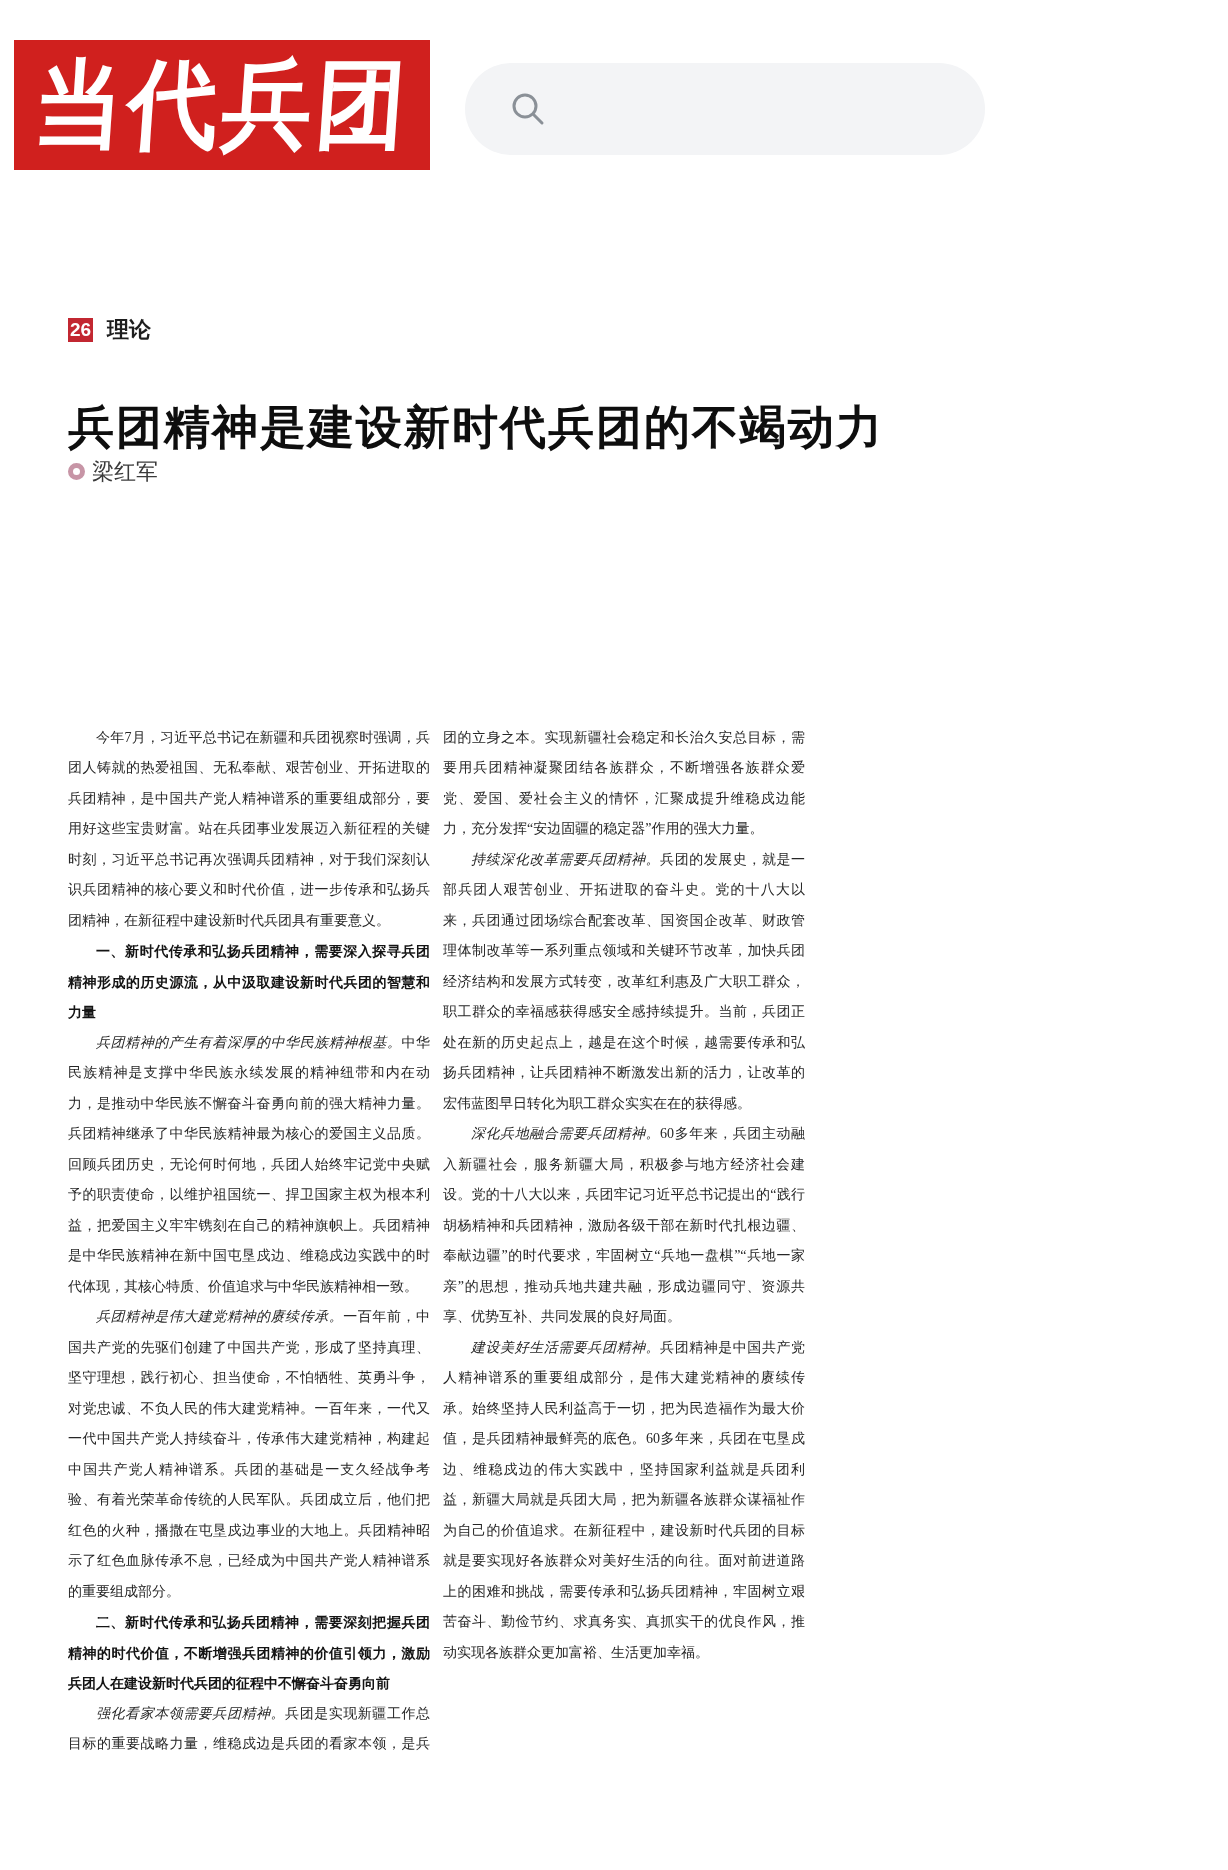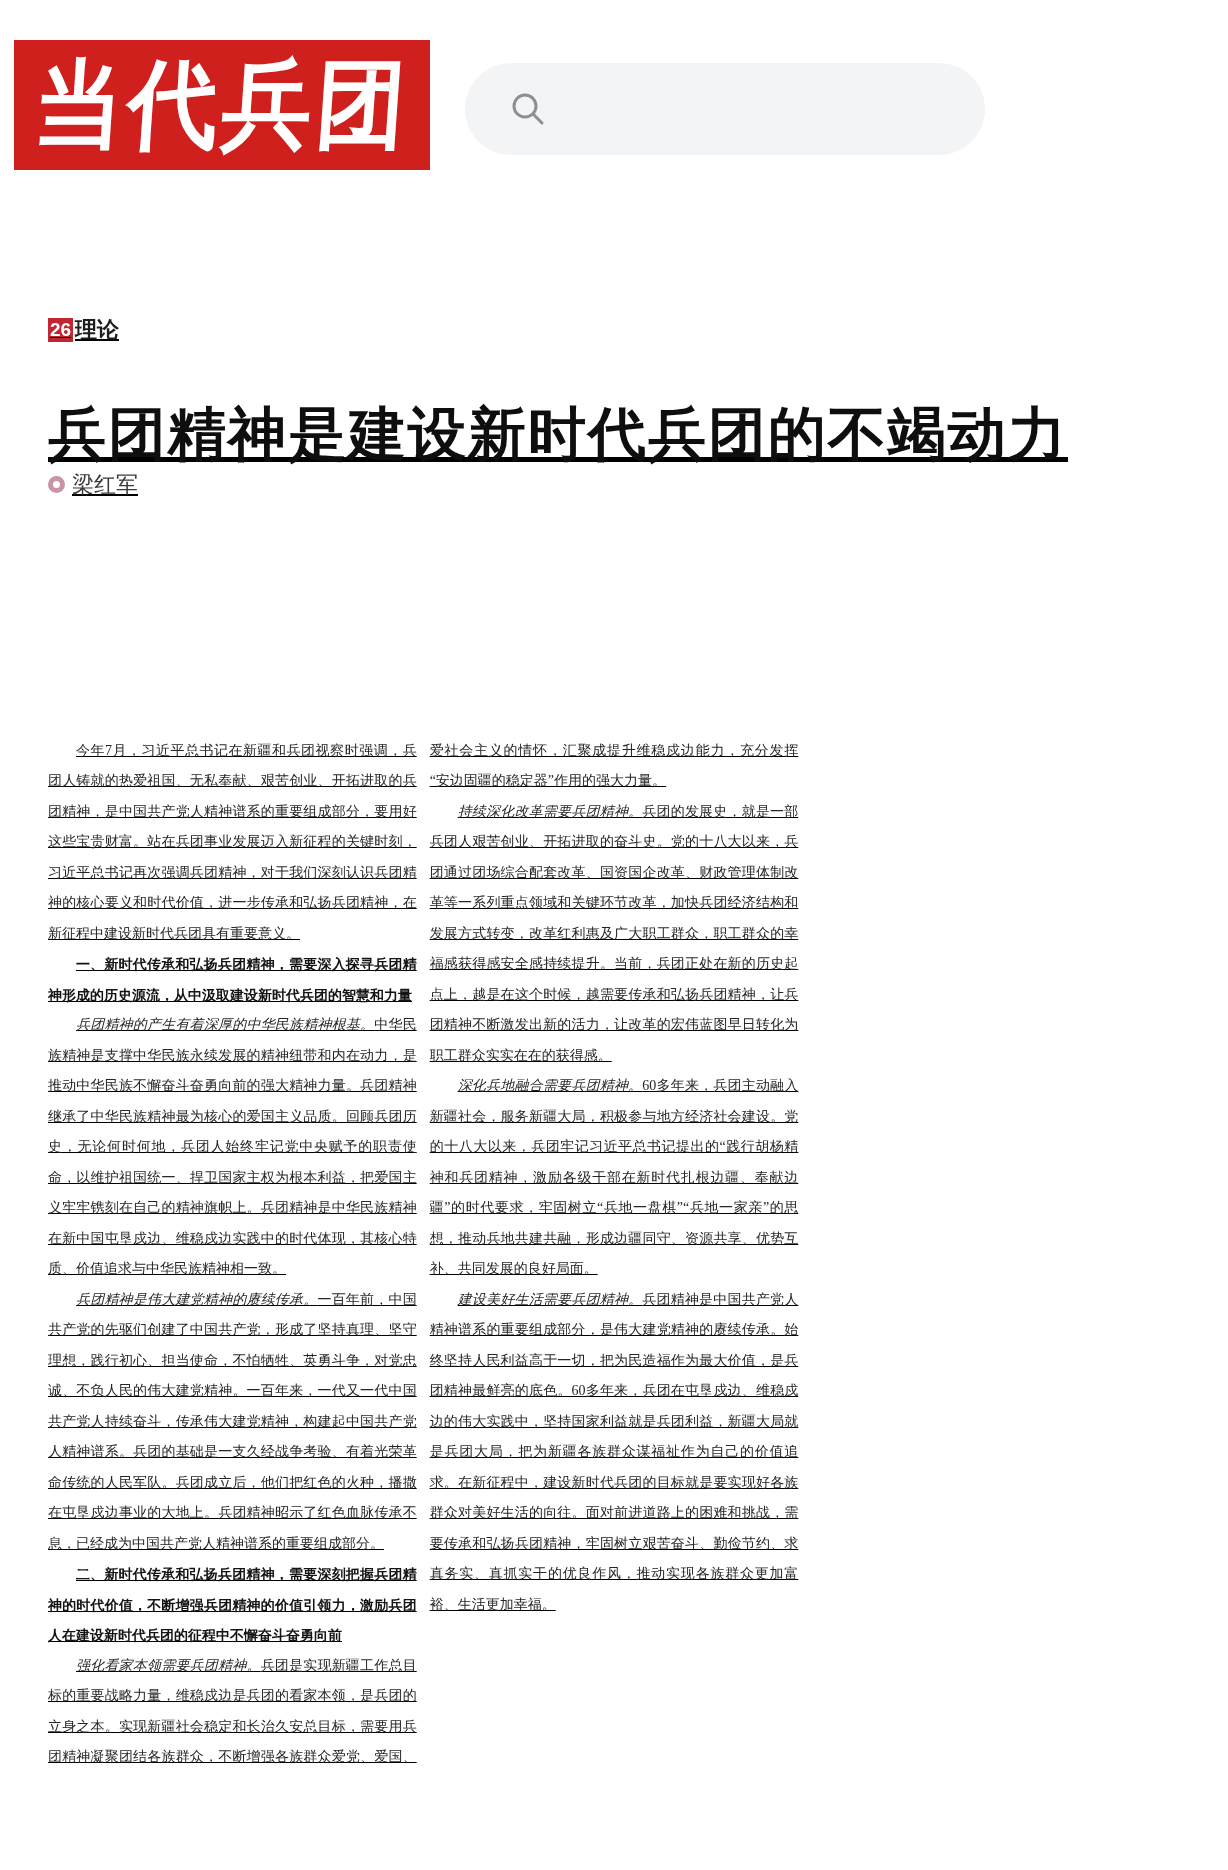--- a/index.html
+++ b/index.html
@@ -31,34 +31,34 @@
     display:flex;align-items:center;cursor:text;
   }
   .search svg{margin-left:42px;flex:0 0 auto;}
   .search .placeholder{
     margin-left:20px;font-size:38px;letter-spacing:5px;
     color:var(--placeholder_gray,#c6cacd);
     font-family:"Liberation Sans","DejaVu Sans",sans-serif;white-space:nowrap;
   }
 
   
-  .main{padding:0 48px 0 48px;text-decoration:underline;}
+  .main{padding:0 48px 0 68px;}
   .section-tag{margin-top:145px;display:flex;align-items:center;}
   .badge{
     background:var(--badge_red,#c22731);color:#fff;
     font-family:"Liberation Sans","DejaVu Sans",sans-serif;
     font-weight:bold;font-size:19px;width:25px;height:24px;line-height:24px;
     text-align:center;display:inline-block;
   }
   .section-label{
-    margin-left:2px;font-size:22px;font-weight:bold;color:#1d1d1d;
+    margin-left:14px;font-size:22px;font-weight:bold;color:#1d1d1d;
     font-family:"Liberation Sans","DejaVu Sans",sans-serif;
   }
   h1.title{
-    margin:58px 0 0 0;font-size:58px;line-height:1.08;letter-spacing:2px;
+    margin:58px 0 0 0;font-size:46px;line-height:1.08;letter-spacing:2px;
     font-weight:800;color:#0e0e0e;
     font-family:"Liberation Sans","DejaVu Sans",sans-serif;
   }
   .author-line{
     margin-top:4px;display:flex;align-items:center;
     font-size:22px;color:#3a3a3a;
     font-family:"Liberation Sans","DejaVu Sans",sans-serif;
   }
   .author-icon{
     width:17px;height:17px;border:5px solid var(--author_ring_pink,#c795a6);

